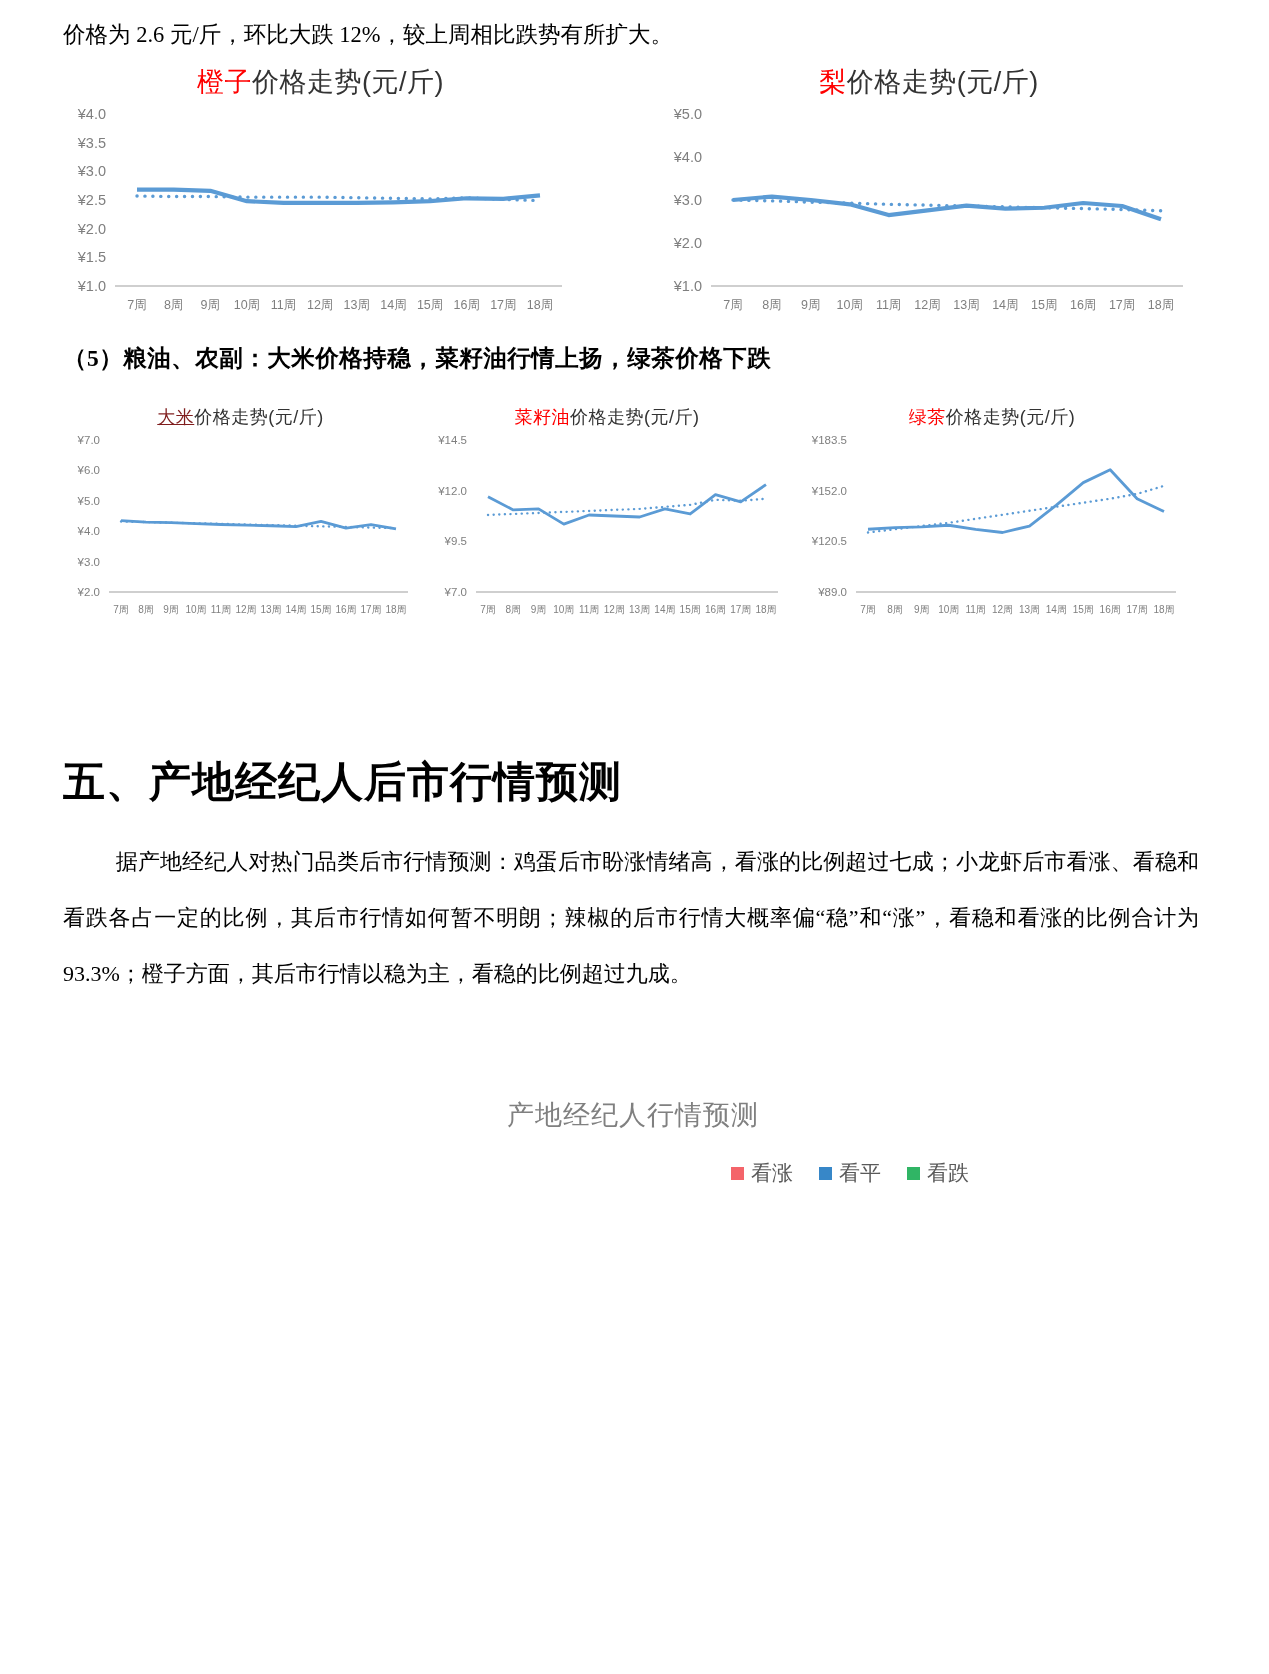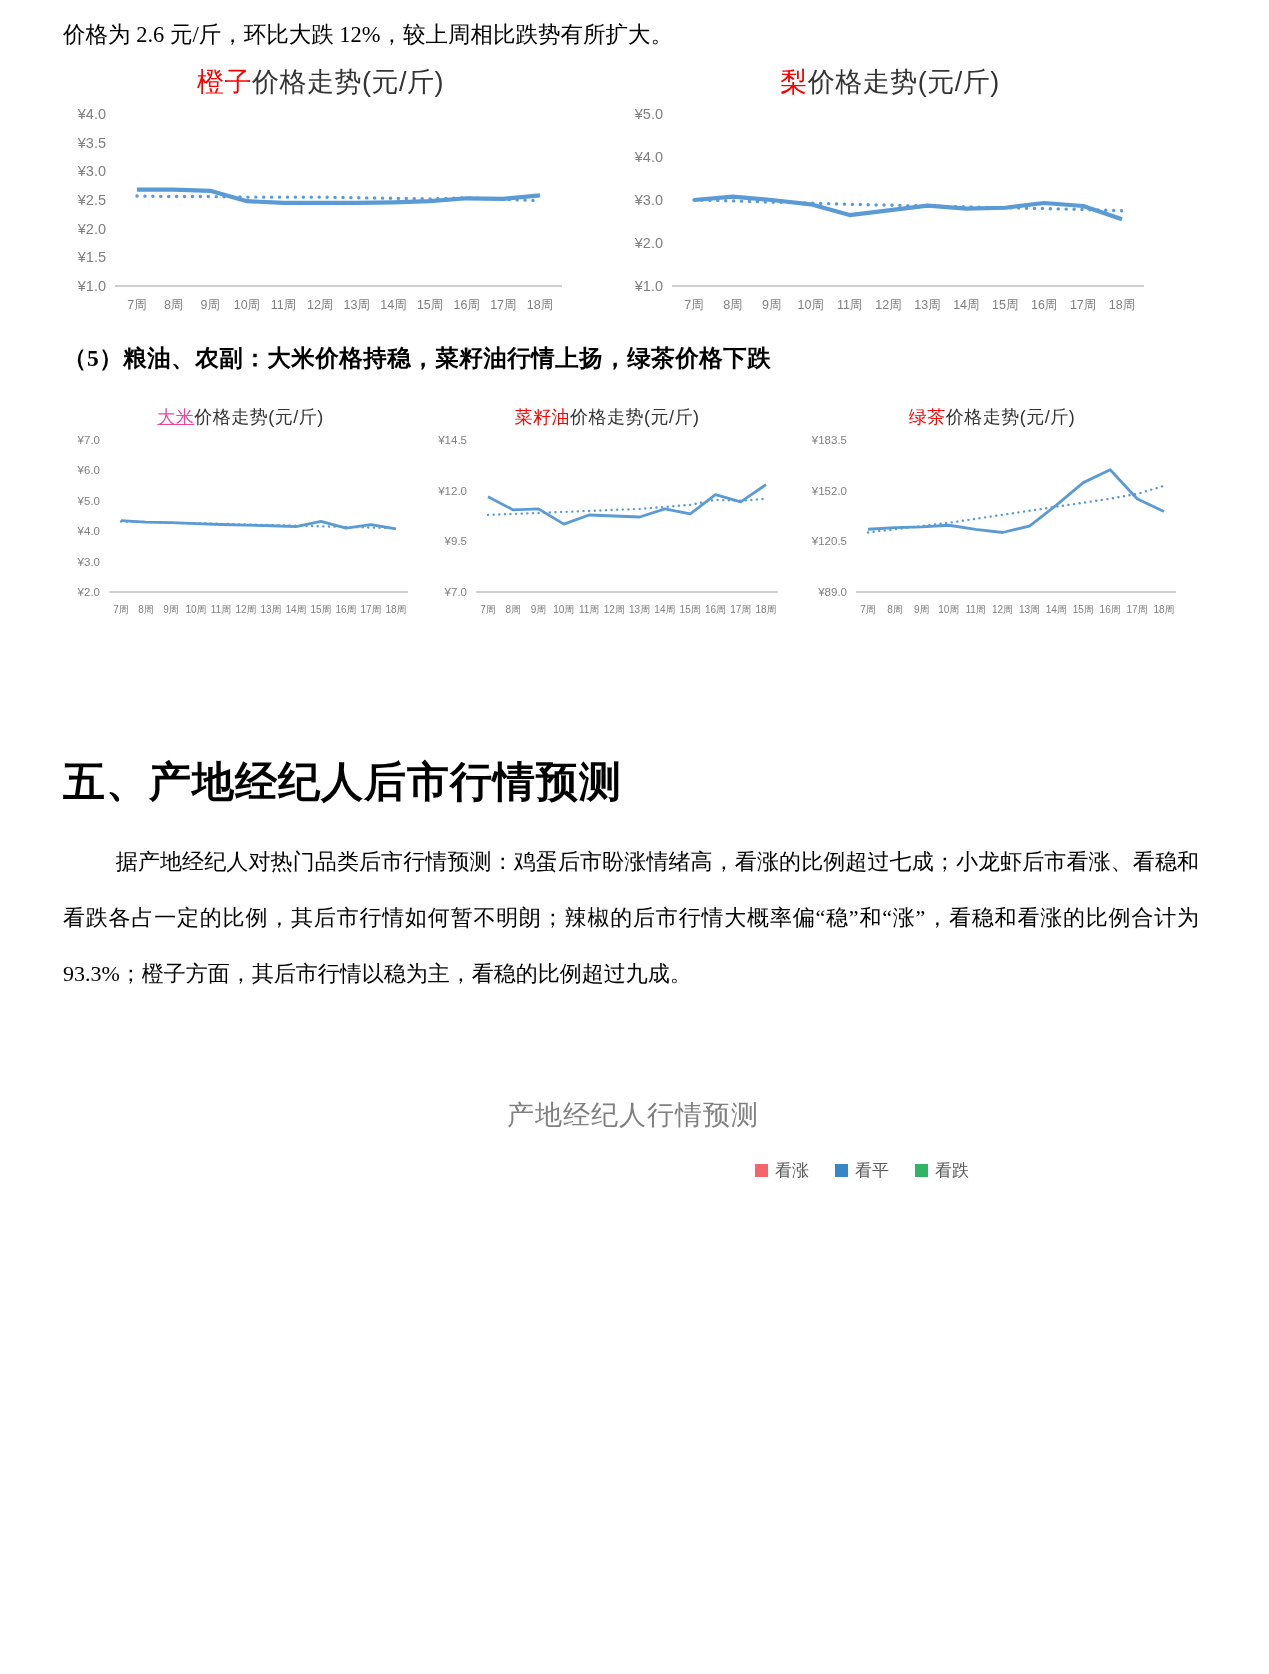--- a/index.html
+++ b/index.html
@@ -3,21 +3,21 @@
 <meta charset="utf-8">
 <style>
   html,body{margin:0;padding:0;background:#fff;}
   .page{
     width:1269px;height:1208px;overflow:hidden;background:#fff;
     box-sizing:border-box;padding:18px 70px 0 63px;
     font-family:"Liberation Serif","DejaVu Serif",serif;color:#000;
   }
   .intro{font-size:22.5px;margin:0;line-height:1.5;}
   .charts-row{display:flex;align-items:flex-start;}
-  .row-fruits{margin-top:12px;gap:42px;}
+  .row-fruits{margin-top:12px;gap:42px;justify-content:space-between;}
   .row-grain{margin-top:30px;gap:8px;}
   figure.linechart{margin:0;padding:0;}
   .lc-title{
     text-align:center;
     font-family:"Liberation Sans","DejaVu Sans",sans-serif;
     color:#333;letter-spacing:.5px;
   }
   .lc-big .lc-title{font-size:27px;height:42px;line-height:36px;}
   .lc-small .lc-title{font-size:18px;height:30px;line-height:26px;}
   svg text{font-family:"Liberation Sans","DejaVu Sans",sans-serif;}
@@ -28,21 +28,21 @@
     margin:24px 0 0 0;
     font-family:Liberation Serif, serif;
   }
   .barchart{
     width:680px;margin:95px 0 0 230px;
     font-family:"Liberation Sans","DejaVu Sans",sans-serif;
   }
   .bar-title{text-align:center;font-size:27px;letter-spacing:1px;}
   .bar-legend{
     display:flex;justify-content:flex-end;align-items:center;
-    gap:26px;margin-top:26px;font-size:17px;padding-right:4px;
+    gap:26px;margin-top:26px;font-size:21px;padding-right:4px;
   }
   .legend-item{display:flex;align-items:center;gap:7px;}
   .legend-swatch{width:13px;height:13px;flex:none;}
   .bars{margin-top:42px;}
   .bar-row{display:flex;align-items:center;height:60px;margin-bottom:44px;}
   .bar-row:last-child{margin-bottom:0;}
   .bar-label{width:90px;flex:none;text-align:right;padding-right:15px;font-size:19px;}
   .bar-track{
     position:relative;width:570px;height:60px;display:flex;
     border-left:1px solid #c9c9c9;
@@ -102,21 +102,21 @@
           <text x="463.09090909090907" y="203" text-anchor="middle" font-size="12.5" fill="#7F7F7F">17周</text>
           <text x="502" y="203" text-anchor="middle" font-size="12.5" fill="#7F7F7F">18周</text>
           <polyline points="74,94 112.9090909090909,90.56 151.8181818181818,94 190.72727272727275,98.3 229.63636363636363,109.05 268.5454545454545,104.32000000000001 307.4545454545455,99.58999999999999 346.3636363636364,102.60000000000001 385.27272727272725,101.74000000000001 424.1818181818182,97.00999999999999 463.09090909090907,100.02000000000001 502,113.35000000000001" fill="none" stroke="#5B9BD5" stroke-linejoin="round" stroke-width="4.2"></polyline>
           <polyline points="74,94 112.9090909090909,94.86 151.8181818181818,96.14999999999999 190.72727272727275,97.00999999999999 229.63636363636363,98.3 268.5454545454545,99.16000000000001 307.4545454545455,100.02000000000001 346.3636363636364,100.88000000000001 385.27272727272725,101.74000000000001 424.1818181818182,102.60000000000001 463.09090909090907,103.46000000000001 502,104.75" fill="none" stroke="#5B9BD5" stroke-linejoin="round" stroke-width="3.4" stroke-linecap="round" stroke-dasharray="0.1 7.819999999999999"></polyline>
         </svg></figure>
   </div>
 
   <h3 class="sec-heading">（5）粮油、农副：大米价格持稳，菜籽油行情上扬，绿茶价格下跌</h3>
 
   <div class="charts-row row-grain">
-    <figure class="linechart lc-small"><div class="lc-title" style="color: rgb(51, 51, 51);"><span style="color: #ec4899; text-decoration: underline;">大米</span><span>价格走势(元/斤)</span></div><svg width="355" height="188">
+    <figure class="linechart lc-small"><div class="lc-title" style="color: rgb(51, 51, 51);"><span style="color: #7f1d1d; text-decoration: underline;">大米</span><span>价格走势(元/斤)</span></div><svg width="355" height="188">
           <text x="37" y="10.024999999999999" text-anchor="end" font-size="11.5" fill="#7F7F7F">¥7.0</text>
           <text x="37" y="40.425000000000004" text-anchor="end" font-size="11.5" fill="#7F7F7F">¥6.0</text>
           <text x="37" y="70.82500000000002" text-anchor="end" font-size="11.5" fill="#7F7F7F">¥5.0</text>
           <text x="37" y="101.22500000000001" text-anchor="end" font-size="11.5" fill="#7F7F7F">¥4.0</text>
           <text x="37" y="131.625" text-anchor="end" font-size="11.5" fill="#7F7F7F">¥3.0</text>
           <text x="37" y="162.025" text-anchor="end" font-size="11.5" fill="#7F7F7F">¥2.0</text>
           <line x1="46" x2="345" y1="158" y2="158" stroke="#BFBFBF" stroke-width="1.5"></line>
           <text x="58" y="179" text-anchor="middle" font-size="10" fill="#7F7F7F">7周</text>
           <text x="83" y="179" text-anchor="middle" font-size="10" fill="#7F7F7F">8周</text>
           <text x="108" y="179" text-anchor="middle" font-size="10" fill="#7F7F7F">9周</text>

